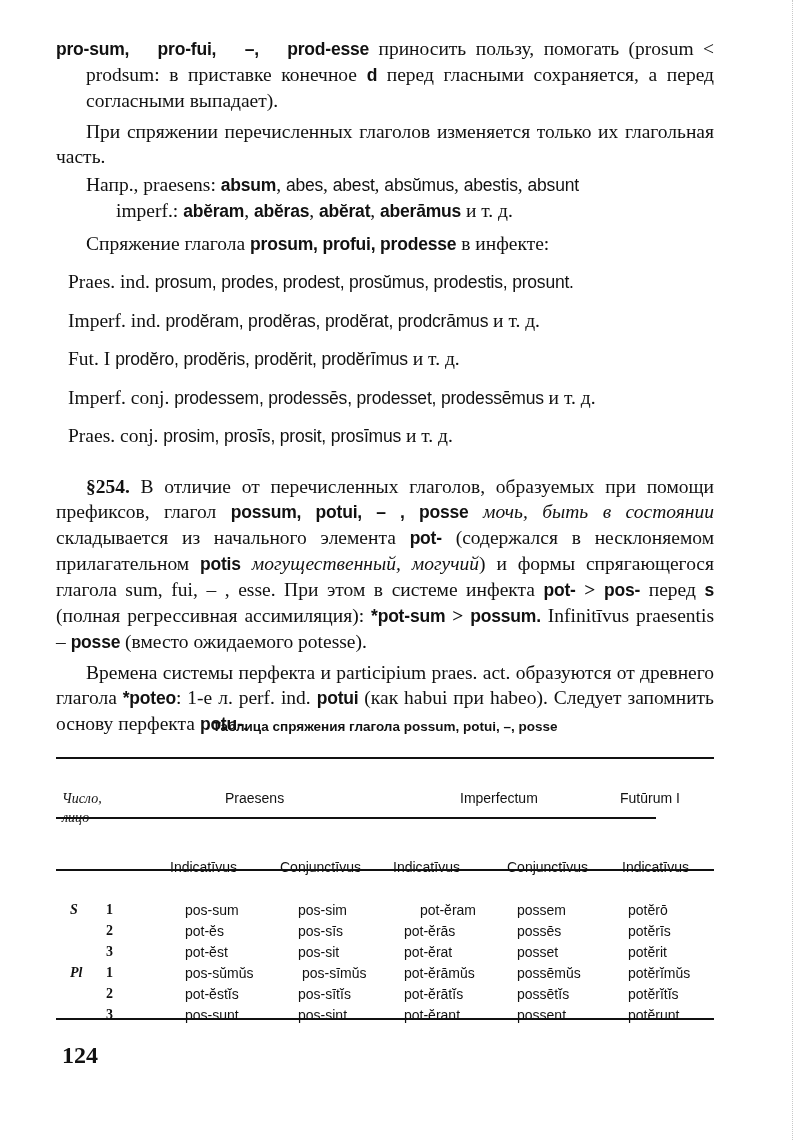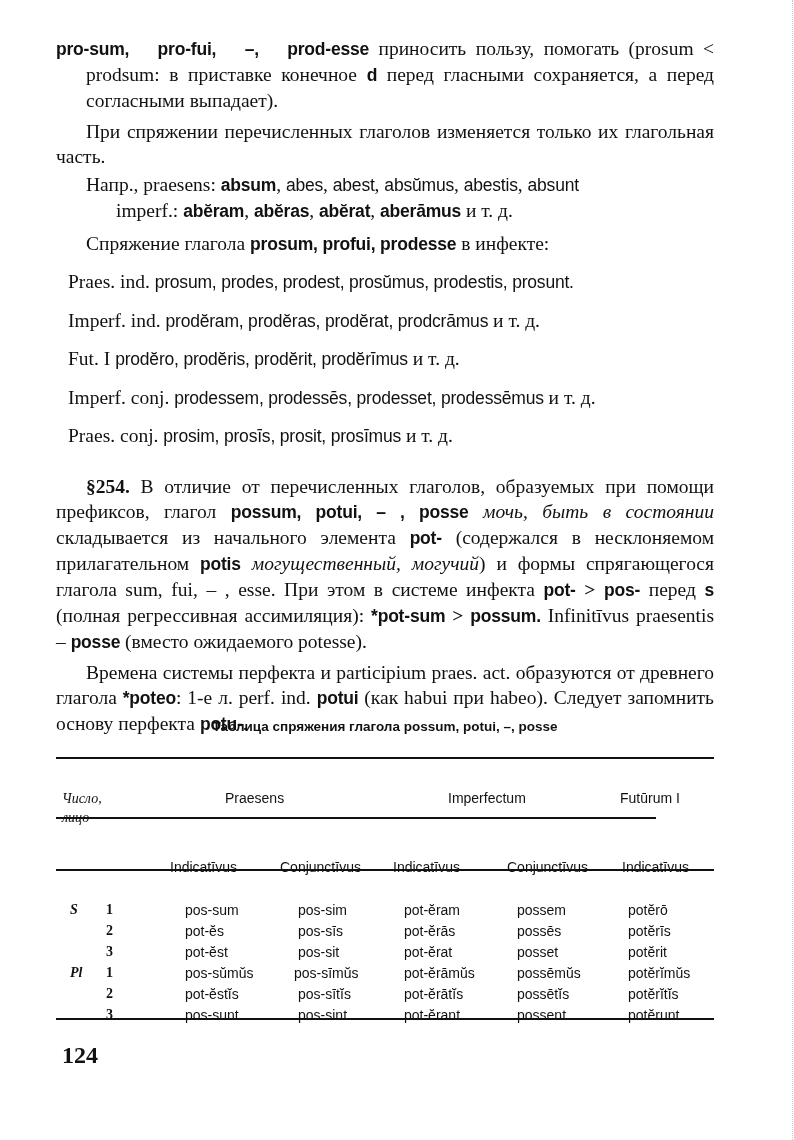--- a/index.html
+++ b/index.html
@@ -95,59 +95,59 @@
 
 <div class="table-title">Таблица спряжения глагола possum, potui, –, posse</div>
 
 <div class="rule" style="left:56px; top:757px; width:658px;"></div>
 
 <div class="tcell thead-ital" style="left:62px; top:765px;">
   <div>Число,</div>
   <div>лицо</div>
 </div>
 <div class="tcell" style="left:225px; top:766px;">Praesens</div>
-<div class="tcell" style="left:448px; top:766px;">Imperfectum</div>
+<div class="tcell" style="left:460px; top:766px;">Imperfectum</div>
 <div class="tcell" style="left:620px; top:766px;">Futūrum I</div>
 
 <div class="rule" style="left:56px; top:817px; width:600px; height:1.5px;"></div>
 
 <div class="tcell" style="left:170px; top:835px;">Indicatīvus</div>
 <div class="tcell" style="left:280px; top:835px;">Conjunctīvus</div>
 <div class="tcell" style="left:393px; top:835px;">Indicatīvus</div>
 <div class="tcell" style="left:507px; top:835px;">Conjunctīvus</div>
 <div class="tcell" style="left:622px; top:835px;">Indicatīvus</div>
 
 <div class="rule" style="left:56px; top:869px; width:658px;"></div>
 
 <div id="table-body">
     <div class="tcell rowlab" style="left: 70px; top: 878px; font-style: italic;">S</div>
     <div class="tcell numlab" style="left: 106px; top: 878px;">1</div>
     <div class="tcell" style="left: 185px; top: 878px;">pos-sum</div>
     <div class="tcell" style="left: 298px; top: 878px;">pos-sim</div>
-    <div class="tcell" style="left: 404px; top: 878px;">pot-ĕram</div>
+    <div class="tcell" style="left: 420px; top: 878px;">pot-ĕram</div>
     <div class="tcell" style="left: 517px; top: 878px;">possem</div>
     <div class="tcell" style="left: 628px; top: 878px;">potĕrō</div>
     <div class="tcell rowlab" style="left: 70px; top: 899px; font-style: italic;"></div>
     <div class="tcell numlab" style="left: 106px; top: 899px;">2</div>
     <div class="tcell" style="left: 185px; top: 899px;">pot-ĕs</div>
     <div class="tcell" style="left: 298px; top: 899px;">pos-sīs</div>
     <div class="tcell" style="left: 404px; top: 899px;">pot-ĕrās</div>
     <div class="tcell" style="left: 517px; top: 899px;">possēs</div>
     <div class="tcell" style="left: 628px; top: 899px;">potĕrīs</div>
     <div class="tcell rowlab" style="left: 70px; top: 920px; font-style: italic;"></div>
     <div class="tcell numlab" style="left: 106px; top: 920px;">3</div>
     <div class="tcell" style="left: 185px; top: 920px;">pot-ĕst</div>
     <div class="tcell" style="left: 298px; top: 920px;">pos-sit</div>
     <div class="tcell" style="left: 404px; top: 920px;">pot-ĕrat</div>
     <div class="tcell" style="left: 517px; top: 920px;">posset</div>
     <div class="tcell" style="left: 628px; top: 920px;">potĕrit</div>
     <div class="tcell rowlab" style="left: 70px; top: 941px; font-style: italic;">Pl</div>
     <div class="tcell numlab" style="left: 106px; top: 941px;">1</div>
     <div class="tcell" style="left: 185px; top: 941px;">pos-sŭmŭs</div>
-    <div class="tcell" style="left: 294px; top: 941px;">pos-sīmŭs</div>
+    <div class="tcell" style="left: 302px; top: 941px;">pos-sīmŭs</div>
     <div class="tcell" style="left: 404px; top: 941px;">pot-ĕrāmŭs</div>
     <div class="tcell" style="left: 517px; top: 941px;">possēmŭs</div>
     <div class="tcell" style="left: 628px; top: 941px;">potĕrĭmŭs</div>
     <div class="tcell rowlab" style="left: 70px; top: 962px; font-style: italic;"></div>
     <div class="tcell numlab" style="left: 106px; top: 962px;">2</div>
     <div class="tcell" style="left: 185px; top: 962px;">pot-ĕstĭs</div>
     <div class="tcell" style="left: 298px; top: 962px;">pos-sītĭs</div>
     <div class="tcell" style="left: 404px; top: 962px;">pot-ĕrātĭs</div>
     <div class="tcell" style="left: 517px; top: 962px;">possētĭs</div>
     <div class="tcell" style="left: 628px; top: 962px;">potĕrĭtĭs</div>

